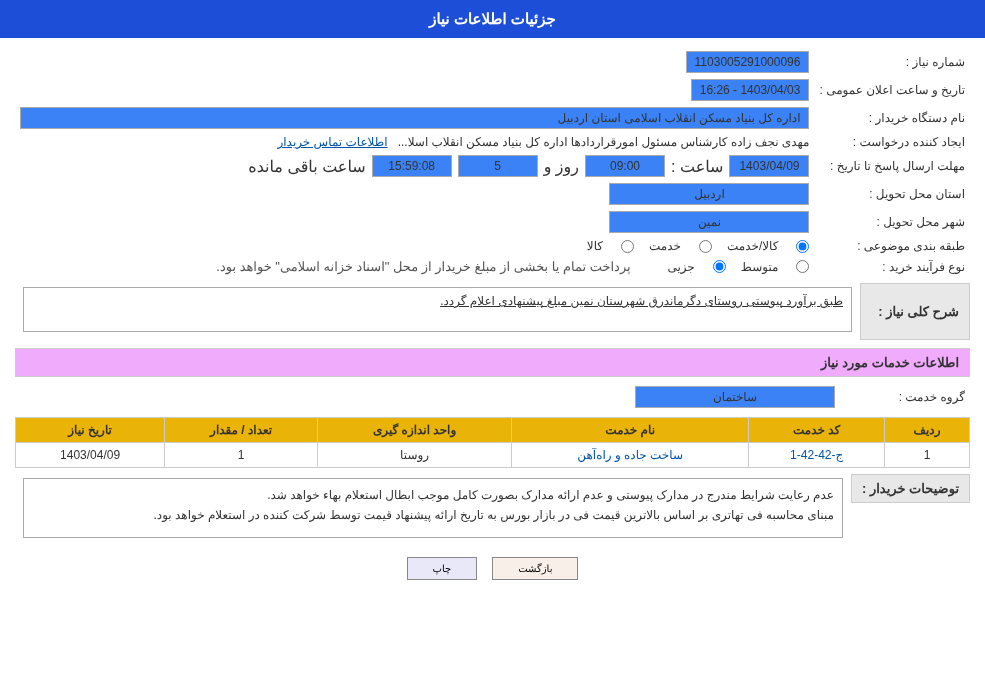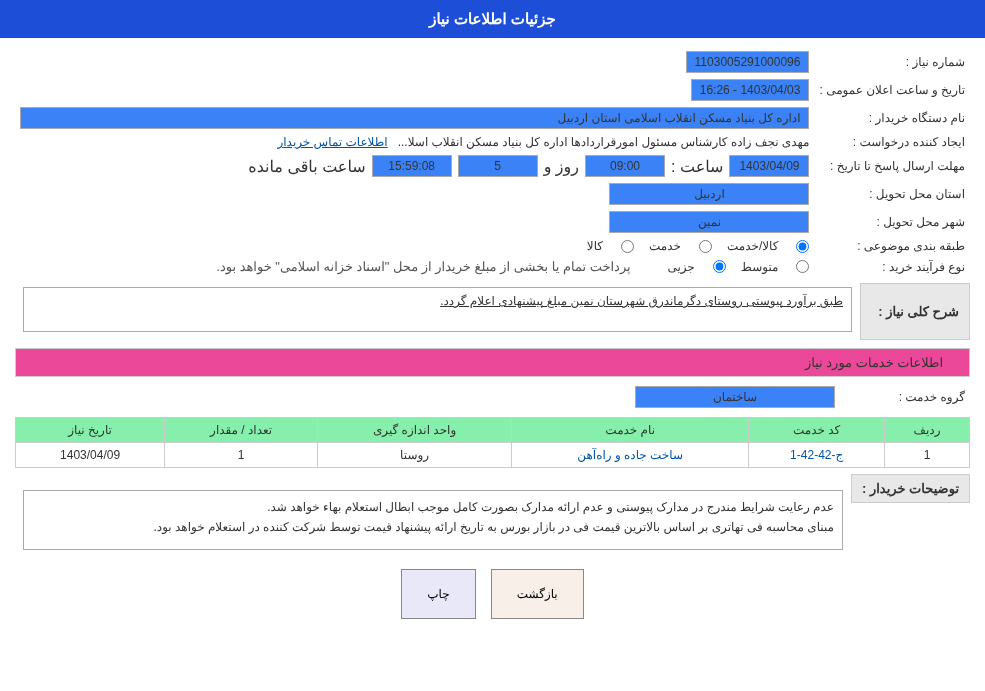--- a/index.html
+++ b/index.html
@@ -27,24 +27,24 @@
     .main-content {
       padding: 10px 15px;
     }
     .inline-group {
       display: flex;
       align-items: center;
       gap: 6px;
       flex-wrap: wrap;
     }
     .section-header {
-      background: #ec4899;
+      background: #f0abfc;
       border: 1px solid #ccc;
-      padding: 6px 26px;
-      font-weight: normal;
+      padding: 6px 10px;
+      font-weight: bold;
       font-size: 13px;
       margin: 8px 0 6px 0;
       text-align: right;
     }
     .blue-link {
       color: #0055aa;
       text-decoration: underline;
       cursor: pointer;
     }
     .radio-group {
@@ -61,43 +61,43 @@
       color: #555;
       font-size: 13px;
     }
     .services-table {
       width: 100%;
       border-collapse: collapse;
       margin: 6px 0;
       font-size: 12px;
     }
     .services-table th {
-      background: #86efac;
+      background: #eab308;
       border: 1px solid #ccc;
       padding: 5px 8px;
       text-align: center;
-      font-weight: normal;
+      font-weight: bold;
     }
     .services-table td {
       border: 1px solid #ccc;
       padding: 5px 8px;
       text-align: center;
     }
     .services-table tr:nth-child(even) { background: #fafafa; }
     .service-name { color: #0055aa; }
     .service-code { color: #0055aa; }
     .btn-bar {
       display: flex;
       justify-content: center;
       gap: 15px;
       margin: 15px 0 10px 0;
     }
     .btn {
-      padding: 17px 25px;
-      font-size: 12px;
+      padding: 5px 25px;
+      font-size: 10px;
       font-family: Tahoma, Arial, sans-serif;
       cursor: pointer;
       border: 1px solid #888;
       background: #f0f0f0;
     }
     .btn-print {
       background: #e8e8f8;
       border: 1px solid #888;
     }
     .btn-back {
@@ -294,21 +294,21 @@
     <td>1403/04/09</td>
   </tr>
         </tbody>
     </table>
 
     <div style="display:flex; align-items:flex-start; margin: 6px 0;">
       <div class="section-header" style="margin:0; min-width:110px; background:#e8e8e8; border:1px solid #ccc; padding:6px 10px; font-weight:bold;">
         <span>توضیحات خریدار :</span>
       </div>
       <div style="flex:1; padding:4px 8px;">
-        <div style="border:1px solid #aaa; background:#fff; padding:6px 8px; font-size:12px; text-align:right; min-height:60px; line-height:1.7;margin-top:12px;">
+        <div style="border:1px solid #aaa; background:#fff; padding:6px 8px; font-size:12px; text-align:right; min-height:60px; line-height:1.7;">
           عدم رعایت شرایط مندرج در مدارک پیوستی و عدم ارائه مدارک بصورت کامل موجب ابطال استعلام بهاء خواهد شد.<br>
           مبنای محاسبه فی تهاتری بر اساس بالاترین قیمت فی در بازار بورس به تاریخ ارائه پیشنهاد قیمت توسط شرکت کننده در استعلام خواهد بود.
         </div>
       </div>
     </div>
 
     <div class="btn-bar">
       <button class="btn btn-back">بازگشت</button>
       <button class="btn btn-print">چاپ</button>
     </div>

